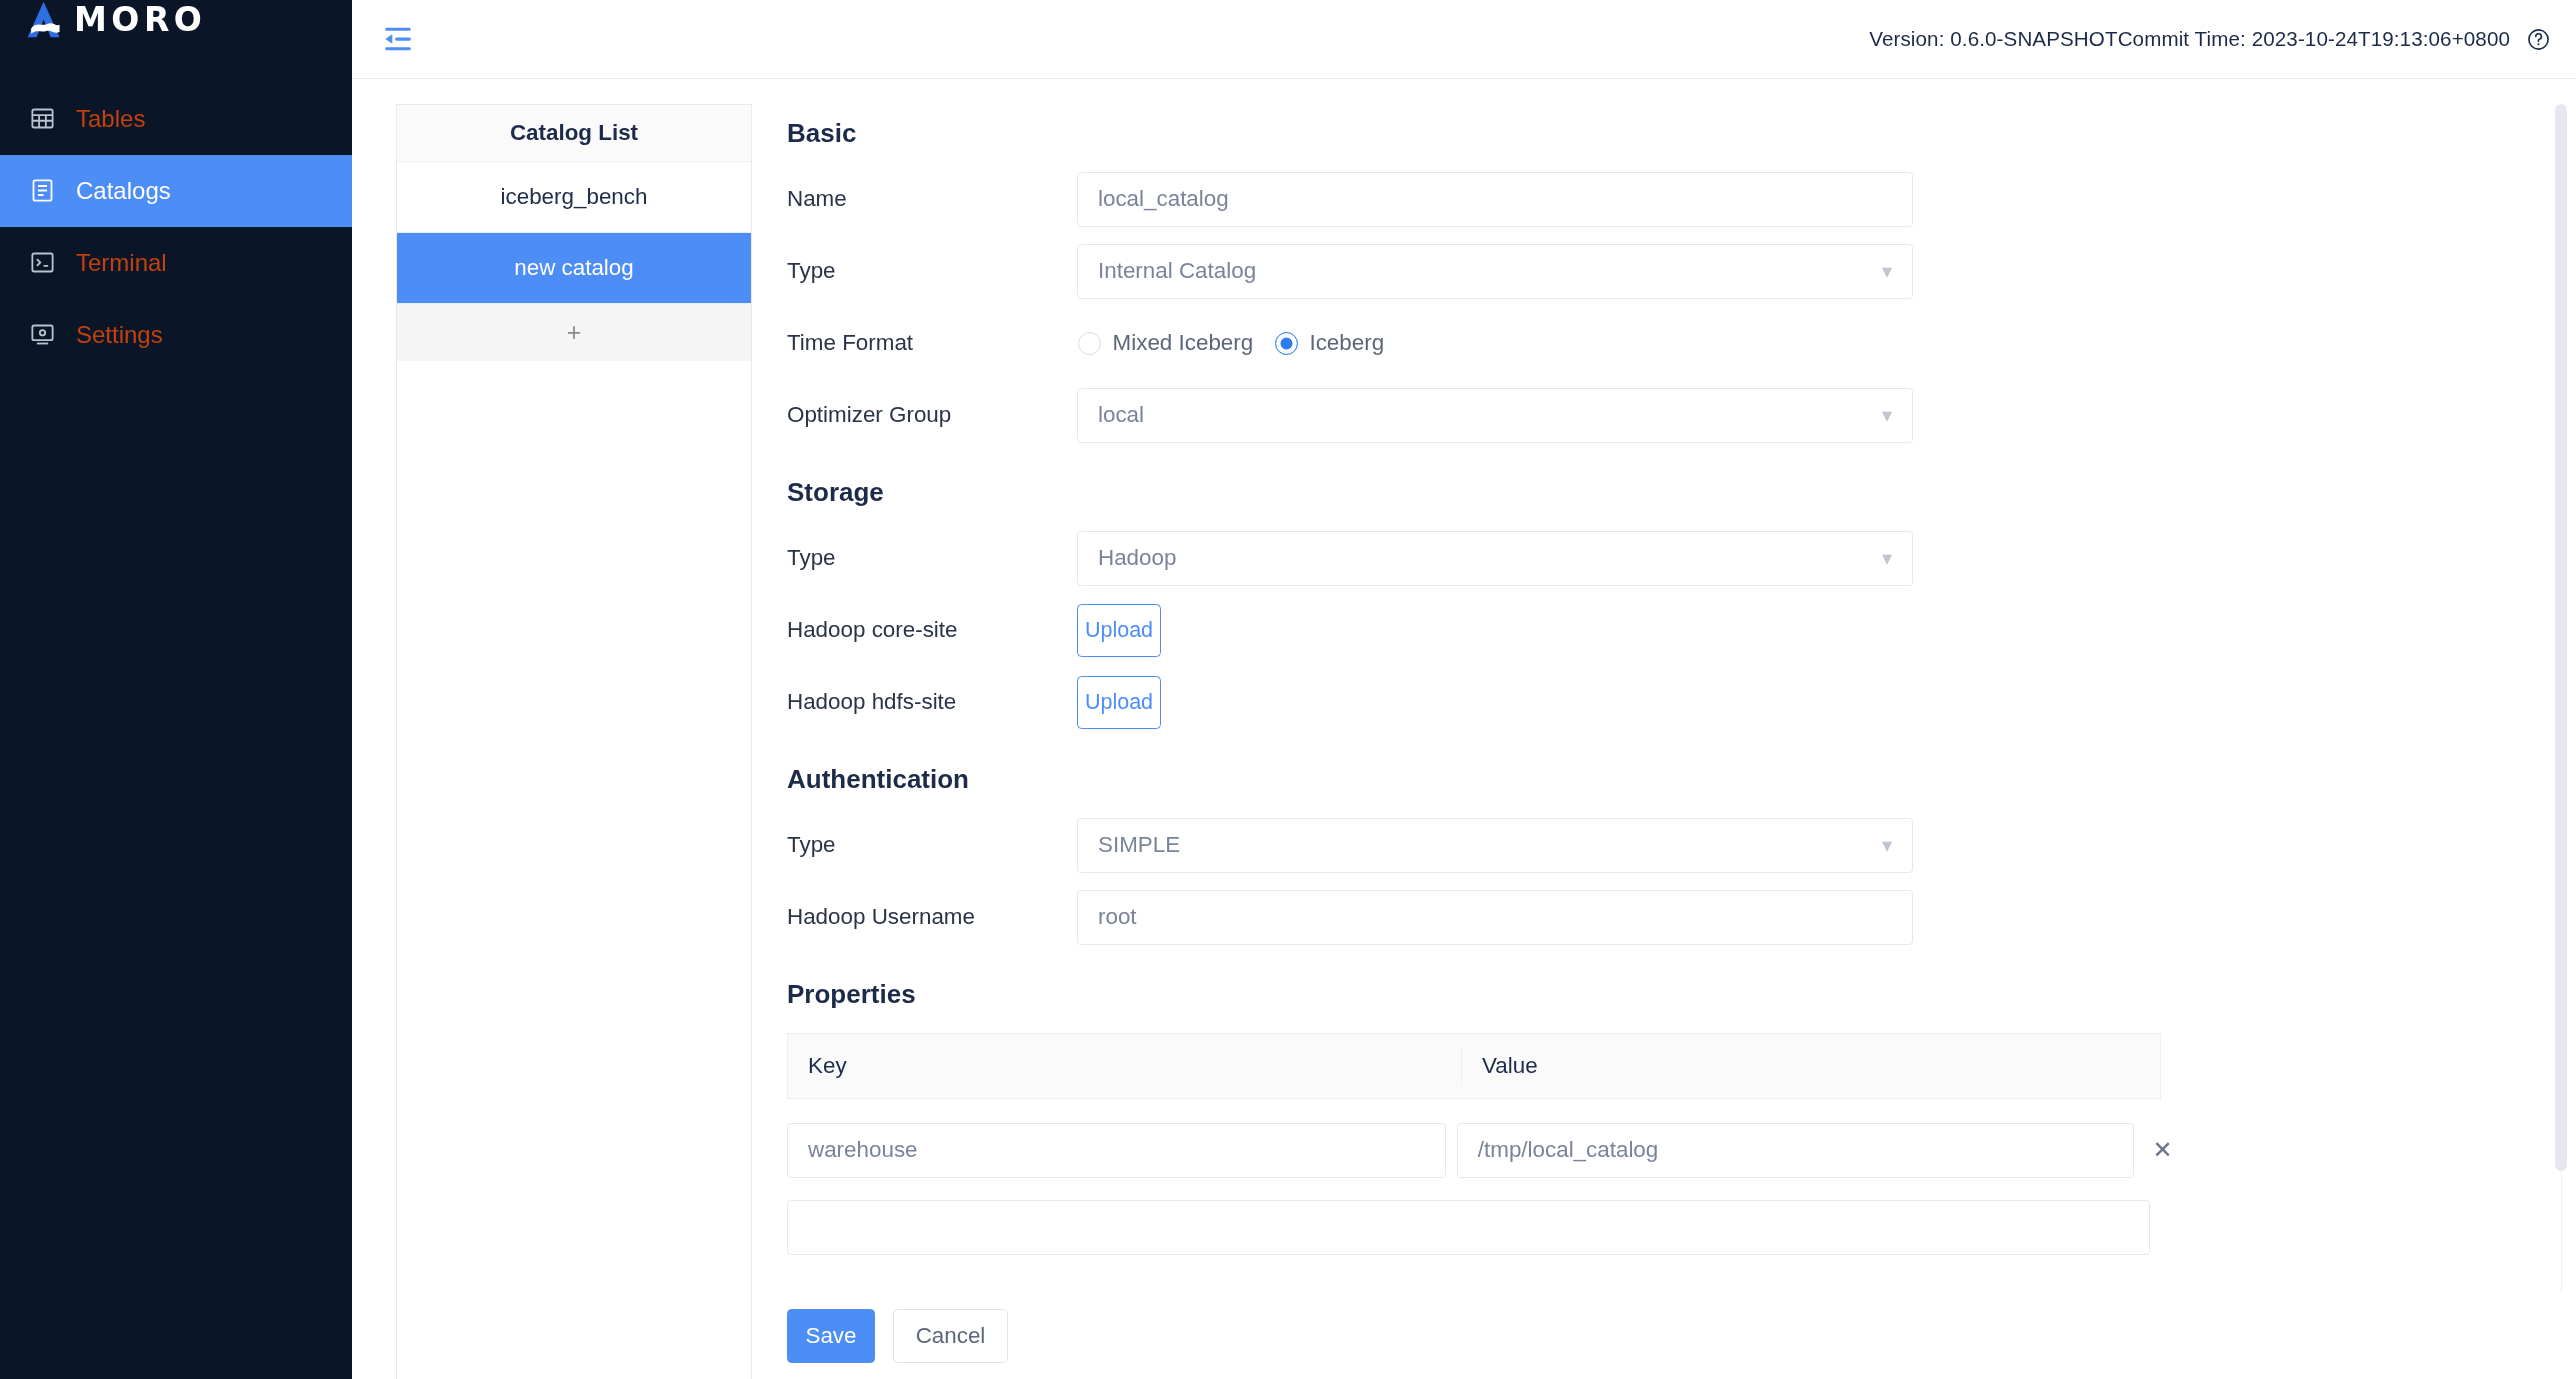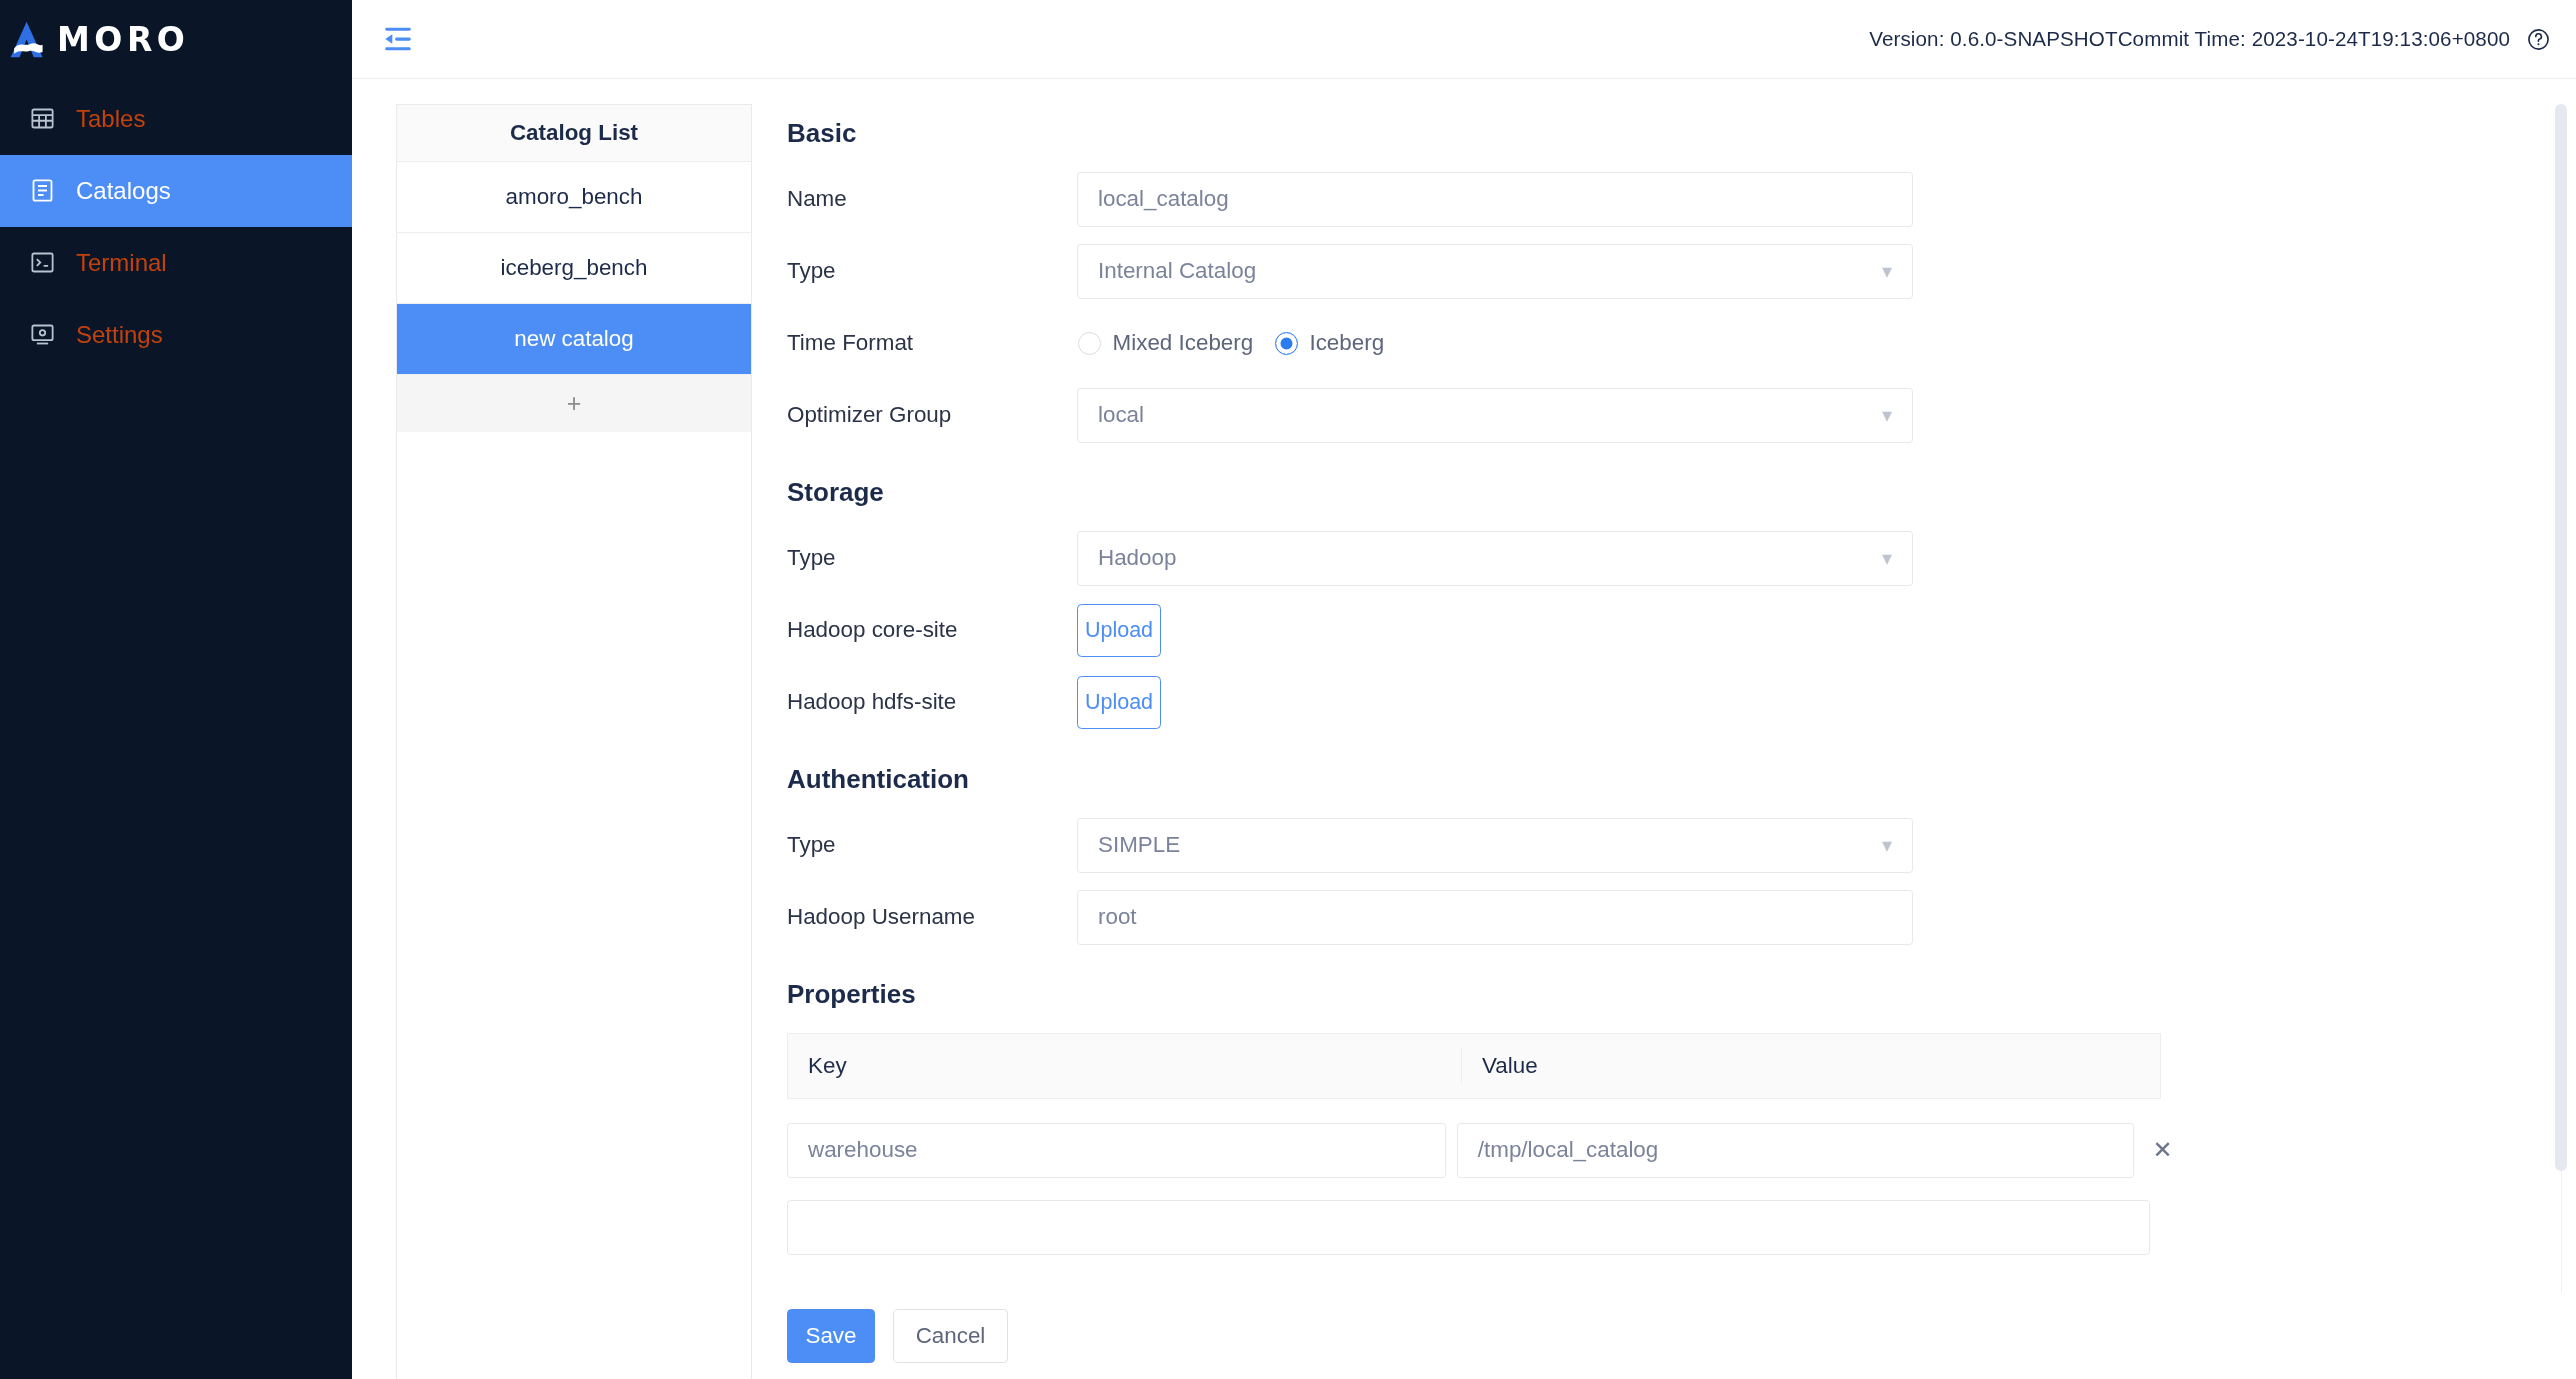--- a/index.html
+++ b/index.html
@@ -16,22 +16,21 @@
   .sidebar {
     width: 352px;
     flex: 0 0 352px;
     background: #0a1628;
     display: flex;
     flex-direction: column;
   }
   .logo-wrap {
     height: 79px;
     display: flex;
-    align-items: center;
-    padding-left: 7px;
+    padding-left: 24px;
     gap: 9px;
   }
   .logo-mark { width: 41px; height: 39px; flex: 0 0 41px; }
   .logo-text {
     color: #ffffff;
     font-size: 33px;
     font-weight: 800;
     letter-spacing: 4.5px;
     font-family: "DejaVu Sans", sans-serif;
   }
@@ -361,21 +360,20 @@
         <circle cx="12" cy="12" r="9.2"></circle>
         <path d="M9.4 9.2a2.7 2.7 0 1 1 3.4 2.6c-.6.2-.9.7-.9 1.4v.5" stroke-linecap="round"></path>
         <circle cx="12" cy="16.6" r=".95" fill="#1d2b4a" stroke="none"></circle>
       </svg>
     </header>
 
     <div class="body">
 
       <div class="catalog-panel">
         <div class="catalog-title">Catalog List</div>
-        <div class="catalog-item">amoro_bench</div>
         <div class="catalog-item">iceberg_bench</div>
         <div class="catalog-item selected">new catalog</div>
         <div class="catalog-add">+</div>
       </div>
 
       <div class="form-wrap">
         <div class="form-scroll">
 
           <h3 class="sec-title">Basic</h3>
 

